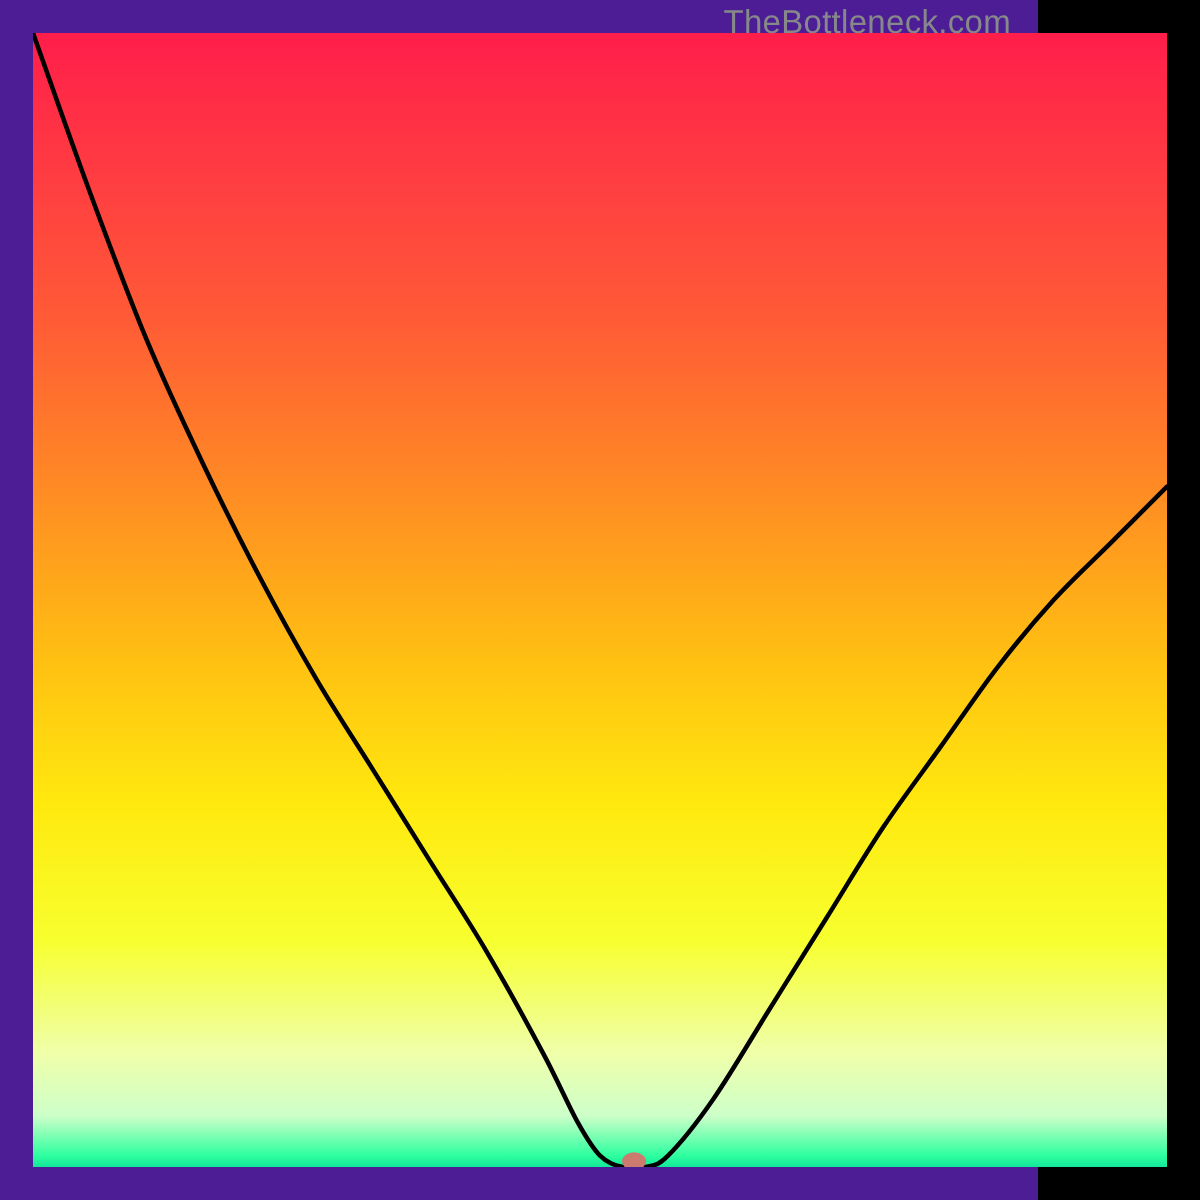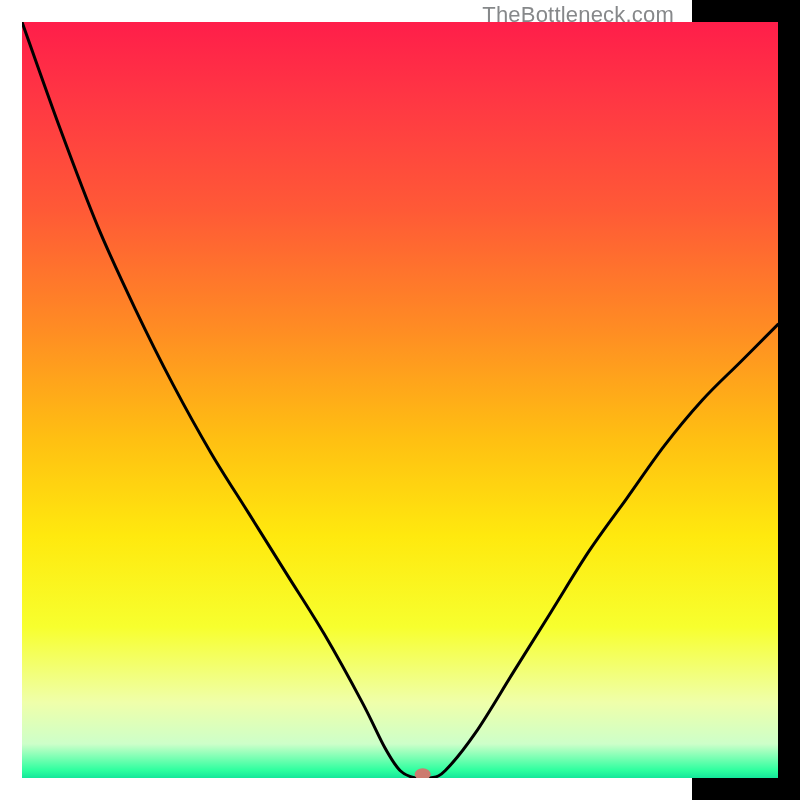--- a/index.html
+++ b/index.html
@@ -8,21 +8,21 @@
     width: 800px;
     height: 800px;
     background: #000;
     overflow: hidden;
     font-family: Arial, Helvetica, sans-serif;
   }
   .frame {
     position: relative;
     width: 692px;
     height: 800px;
-    background: #ffffff;
+    background: #4c1d95;
   }
   .watermark {
     position: absolute;
     top: 2px;
     right: 18px;
     color: #86888a;
     font-size: 22px;
     letter-spacing: 0.2px;
     font-weight: 500;
     z-index: 10;

